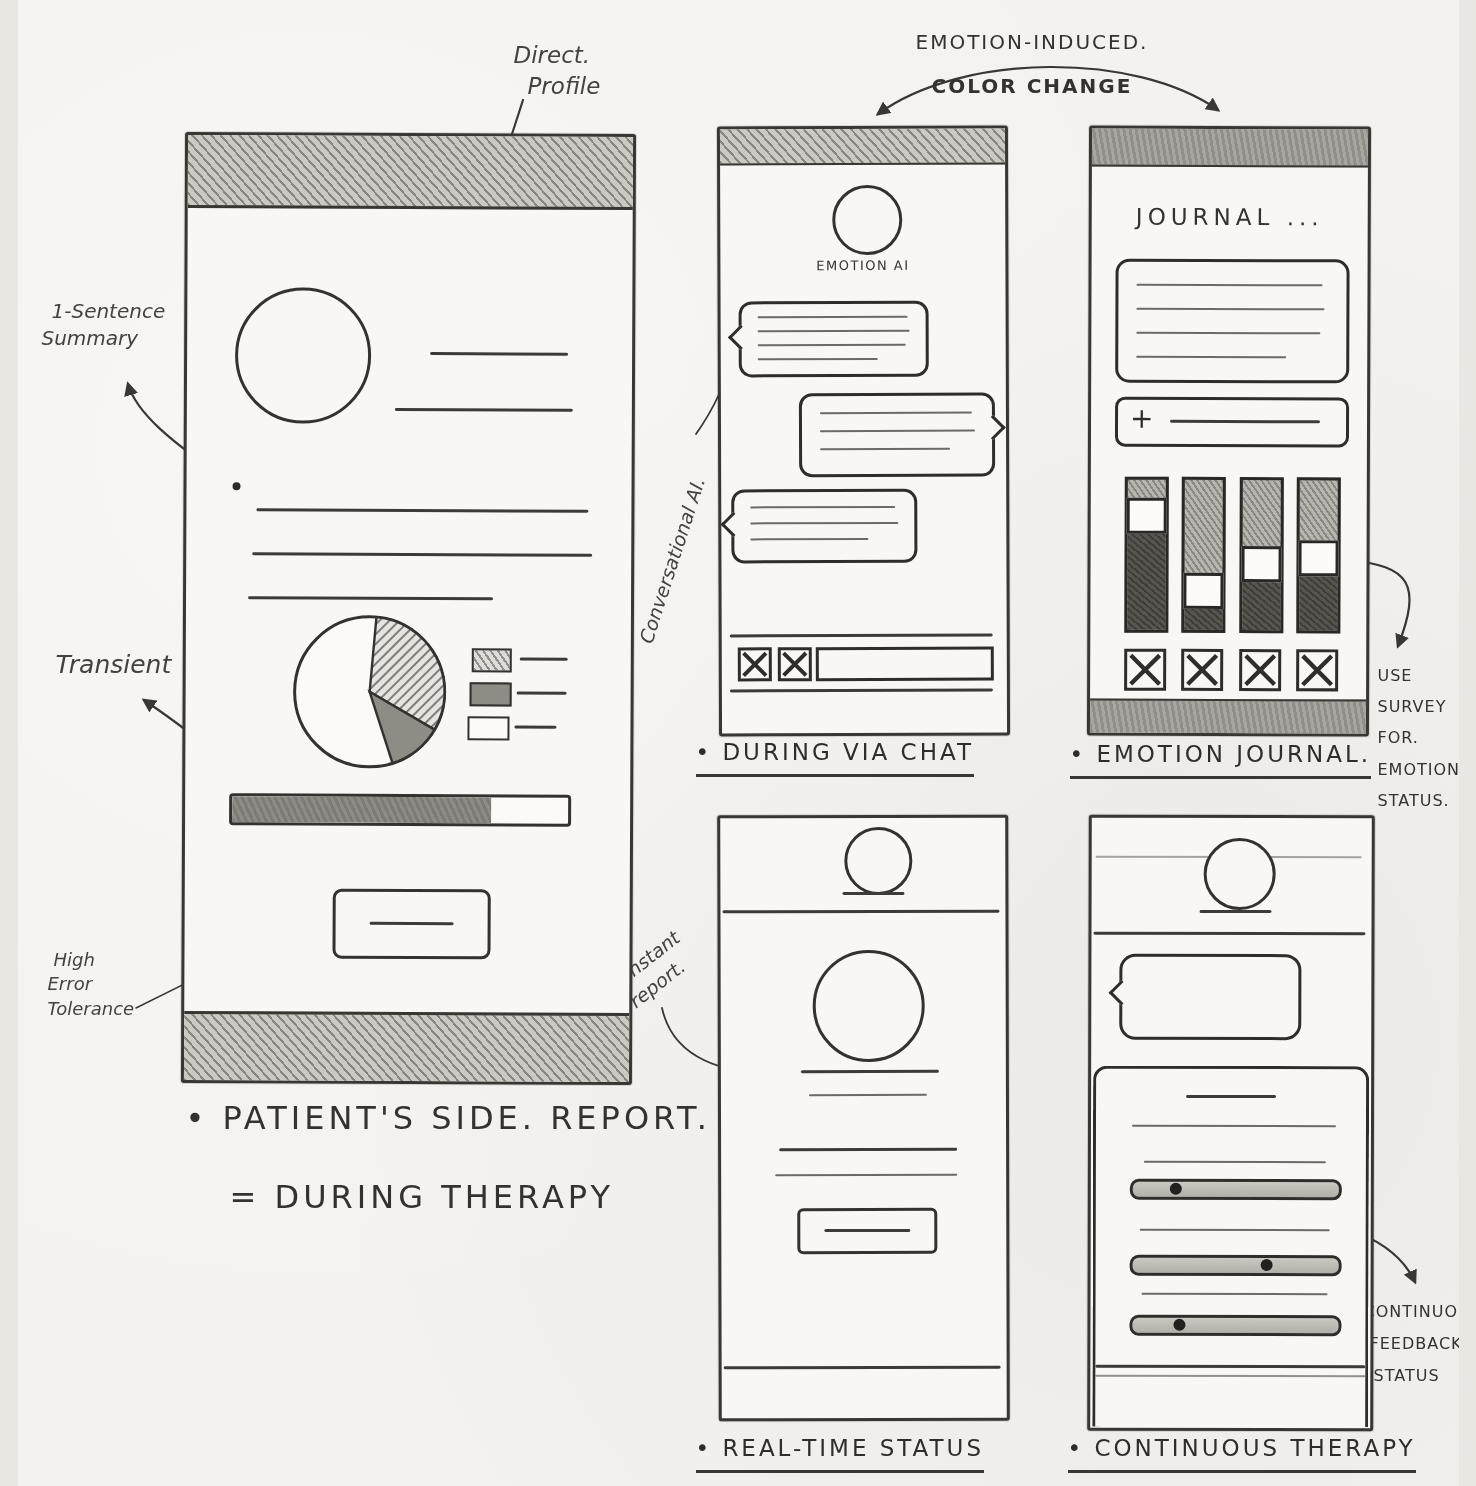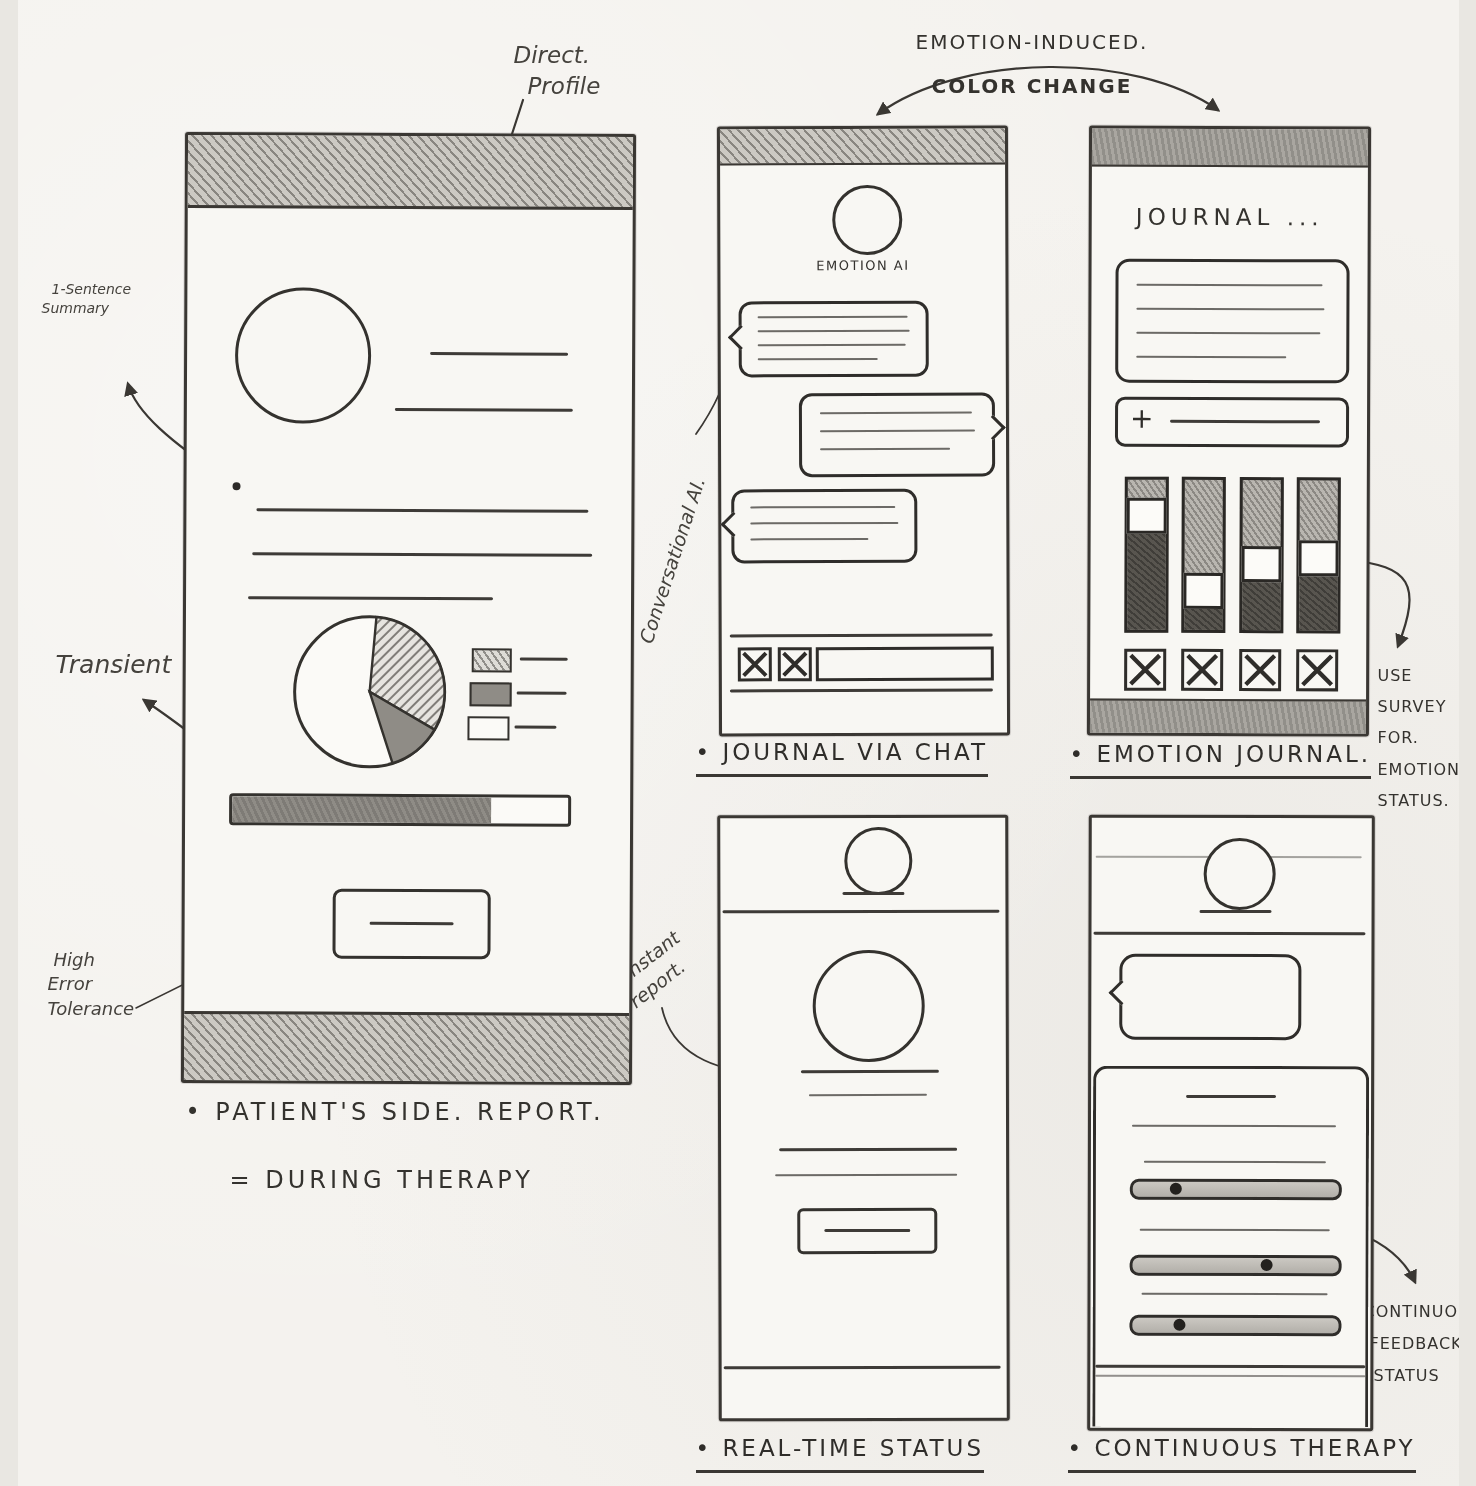--- a/index.html
+++ b/index.html
@@ -76,21 +76,21 @@
   <div class="abs script" style="left:496px;top:40px;font-size:23px;">
     <div>Direct.</div>
     <div style="padding-left:14px;">Profile</div>
   </div>
 
   <div class="abs print" style="left:898px;top:28px;font-size:20px;text-align:center;">
     <div>EMOTION-INDUCED.</div>
     <div style="margin-top:16px;font-weight:bold;">COLOR CHANGE</div>
   </div>
 
-  <div class="abs script" style="left:24px;top:280px;font-size:14px;">
+  <div class="abs script" style="left:24px;top:298px;font-size:20px;">
     <div style="padding-left:10px;">1-Sentence</div>
     <div>Summary</div>
   </div>
 
   <div class="abs script" style="left:38px;top:648px;font-size:25px;">Transient</div>
 
   <div class="abs script" style="left:30px;top:948px;font-size:18px;">
     <div style="padding-left:6px;">High</div>
     <div>Error</div>
     <div>Tolerance</div>
@@ -149,21 +149,21 @@
       <div class="pfill" style="--w: 77%;"></div>
     </div>
 
     <div class="btn" style="left:148px;top:753px;width:152px;height:64px;">
       <div class="ln" style="left:34px;top:30px;width:84px;"></div>
     </div>
 
     <div class="abs hatch" style="left:0;bottom:0;right:0;height:66px;border-top:3px solid #3a3733;"></div>
   </div>
 
-  <div class="abs print" style="left:168px;top:1096px;font-size:24px;letter-spacing:4px;">
+  <div class="abs print" style="left:168px;top:1096px;font-size:32px;letter-spacing:4px;">
     <div>• PATIENT'S SIDE. REPORT.</div>
     <div style="margin-top:34px;padding-left:44px;">= DURING THERAPY</div>
   </div>
 
   <div class="phone" style="left:700px;top:126px;width:285px;height:604px;transform:rotate(-.2deg);">
     <div class="abs hatch" style="left:0;top:0;right:0;height:34px;border-bottom:2.5px solid #3a3733;"></div>
     <div class="circle" style="left:112px;top:56px;width:64px;height:64px;"></div>
     <div class="abs print" style="left:0;right:0;top:128px;text-align:center;font-size:13px;letter-spacing:1.5px;">EMOTION AI</div>
 
     <div class="bubble" style="left:18px;top:172px;width:184px;height:70px;">
@@ -197,21 +197,21 @@
     <div class="xbox" style="left:56px;top:518px;width:28px;height:28px;">
       <svg viewBox="0 0 10 10">
           <path d="M1 1 L9 9 M9 1 L1 9" stroke="#2f2d2a" stroke-width="1.4" fill="none"></path>
         </svg>
     </div>
     <div class="inputbox" style="left:94px;top:518px;width:172px;height:28px;"></div>
     <div class="ln" style="left:8px;top:560px;width:263px;"></div>
   </div>
 
   <div class="abs caption print" style="left:678px;top:736px;">
-    <span class="underlined">• JOURNAL VIA CHAT</span>
+    <span class="underlined">• DURING VIA CHAT</span>
   </div>
 
   <div class="phone" style="left:1070px;top:126px;width:276px;height:604px;transform:rotate(.2deg);">
     <div class="abs shadeband" style="left:0;top:0;right:0;height:36px;border-bottom:2.5px solid #3a3733;"></div>
     <div class="abs print" style="left:0;right:0;top:72px;text-align:center;font-size:23px;letter-spacing:5px;">JOURNAL ...</div>
 
     <div class="card" style="left:24px;top:130px;width:228px;height:118px;">
       <div class="ln thin" style="left:18px;top:22px;width:186px;"></div>
       <div class="ln thin" style="left:18px;top:46px;width:188px;"></div>
       <div class="ln thin" style="left:18px;top:70px;width:184px;"></div>

